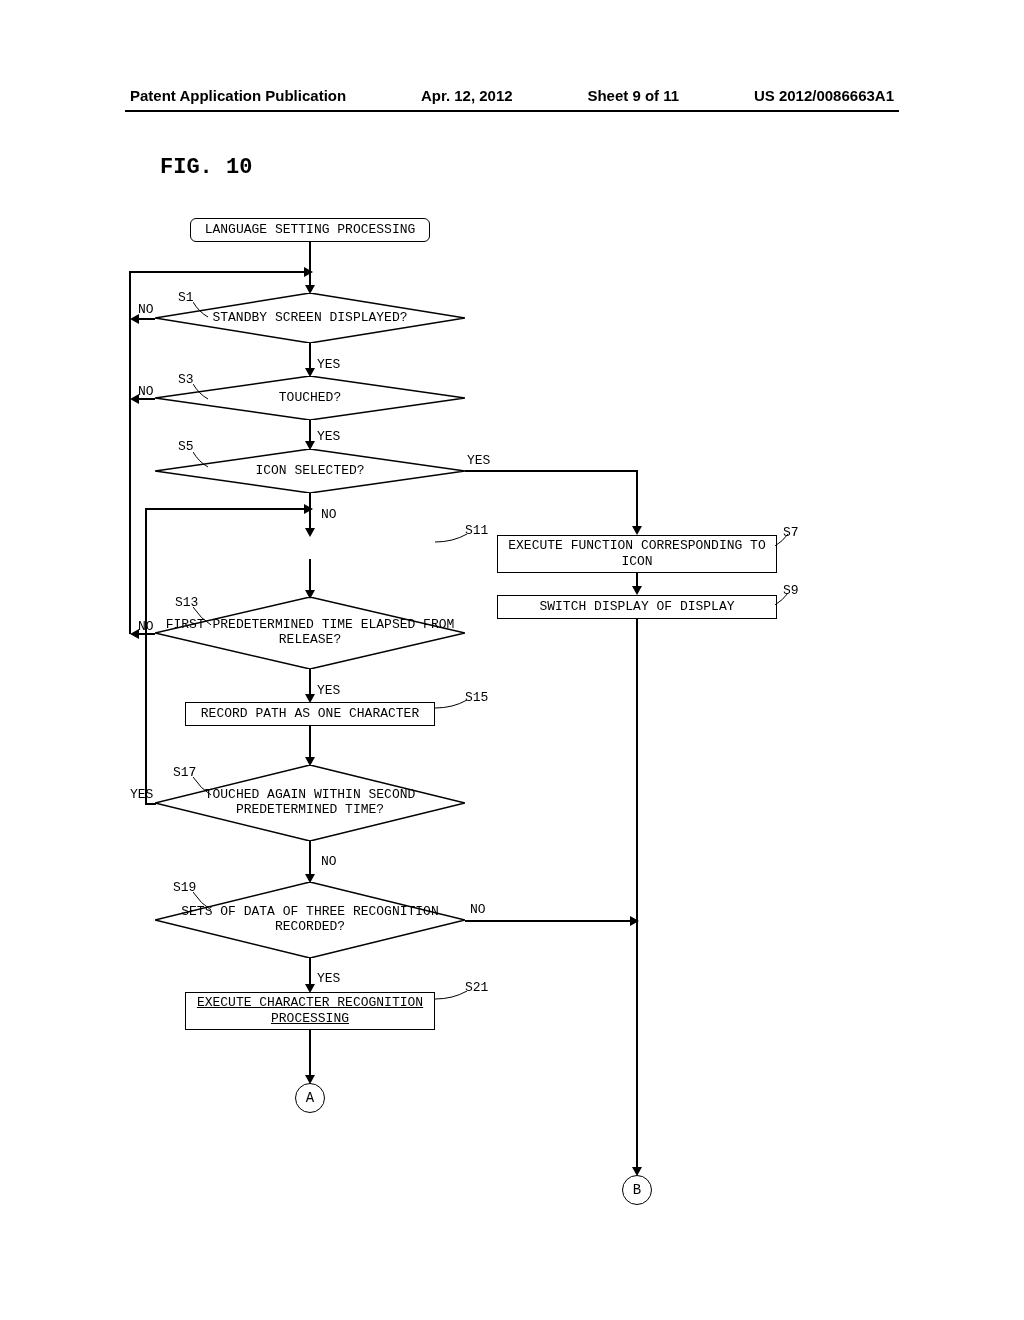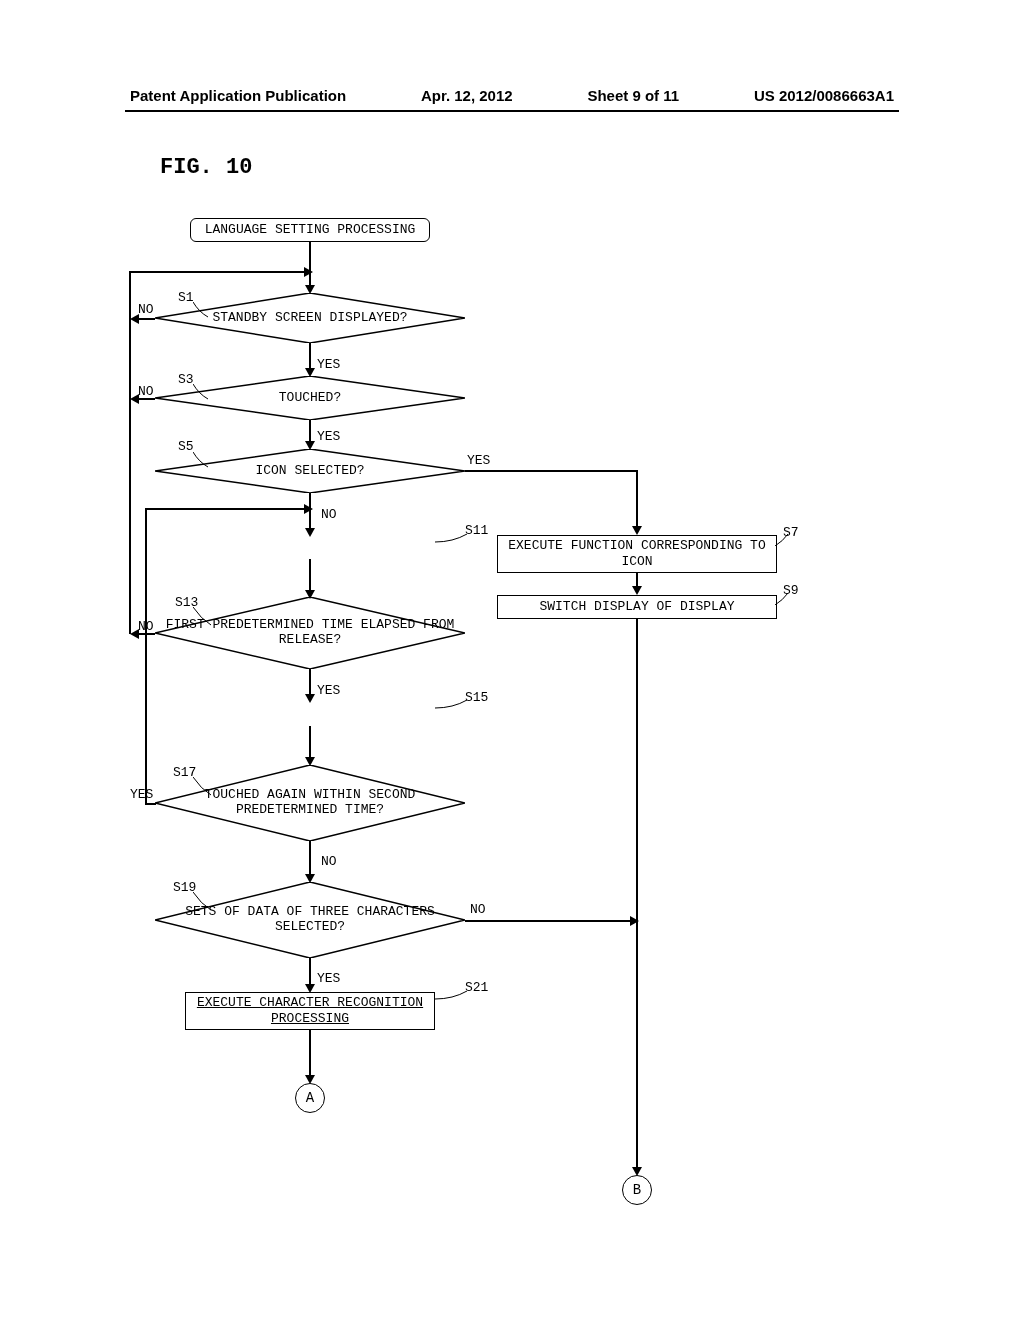--- a/index.html
+++ b/index.html
@@ -257,20 +257,23 @@
       <path d="M0 0 Q 8 12 18 18" stroke="black" fill="none" stroke-width="1"></path>
     </svg>
   <div class="label" style="left:3px; top:404px;">NO</div>
   <div class="arrow-head arrow-left" style="left:-5px; top:414px;"></div>
   <div class="arrow-line" style="left:4px; top:418px; width:16px; height:1.5px;"></div>
 
   <div class="arrow-line" style="left:174px; top:454px; width:1.5px; height:32px;"></div>
   <div class="arrow-head arrow-down" style="left:170px; top:479px;"></div>
   <div class="label" style="left:182px; top:468px;">YES</div>
 
+  <div class="shape process" style="left:50px; top:487px; width:250px; height:24px;">
+    <span>RECORD PATH AS ONE CHARACTER</span>
+  </div>
   <div class="step-label" style="left:330px; top:475px;">S15</div>
   <svg class="step-leader" style="left:300px; top:485px;" width="35" height="12">
       <path d="M0 8 Q 18 8 32 0" stroke="black" fill="none" stroke-width="1"></path>
     </svg>
 
   <div class="arrow-line" style="left:174px; top:511px; width:1.5px; height:38px;"></div>
   <div class="arrow-head arrow-down" style="left:170px; top:542px;"></div>
 
   <div class="diamond" style="left:20px; top:550px; width:310px; height:76px;">
     <svg width="310" height="76" viewBox="0 0 310 76">
@@ -290,21 +293,21 @@
   <div class="arrow-head arrow-right" style="left:169px; top:289px;"></div>
 
   <div class="arrow-line" style="left:174px; top:626px; width:1.5px; height:40px;"></div>
   <div class="arrow-head arrow-down" style="left:170px; top:659px;"></div>
   <div class="label" style="left:186px; top:639px;">NO</div>
 
   <div class="diamond" style="left:20px; top:667px; width:310px; height:76px;">
     <svg width="310" height="76" viewBox="0 0 310 76">
       <polygon points="155,0 310,38 155,76 0,38" fill="none" stroke="black" stroke-width="1.5"></polygon>
     </svg>
-    <div class="diamond-text">SETS OF DATA OF THREE CHARACTERS SELECTED?</div>
+    <div class="diamond-text">SETS OF DATA OF THREE RECOGNITION RECORDED?</div>
   </div>
   <div class="step-label" style="left:38px; top:665px;">S19</div>
   <svg class="step-leader" style="left:58px; top:677px;" width="20" height="20">
       <path d="M0 0 Q 8 12 18 18" stroke="black" fill="none" stroke-width="1"></path>
     </svg>
   <div class="label" style="left:335px; top:687px;">NO</div>
 
   <div class="arrow-line" style="left:330px; top:705px; width:172px; height:1.5px;"></div>
   <div class="arrow-head arrow-right" style="left:495px; top:701px;"></div>
 

